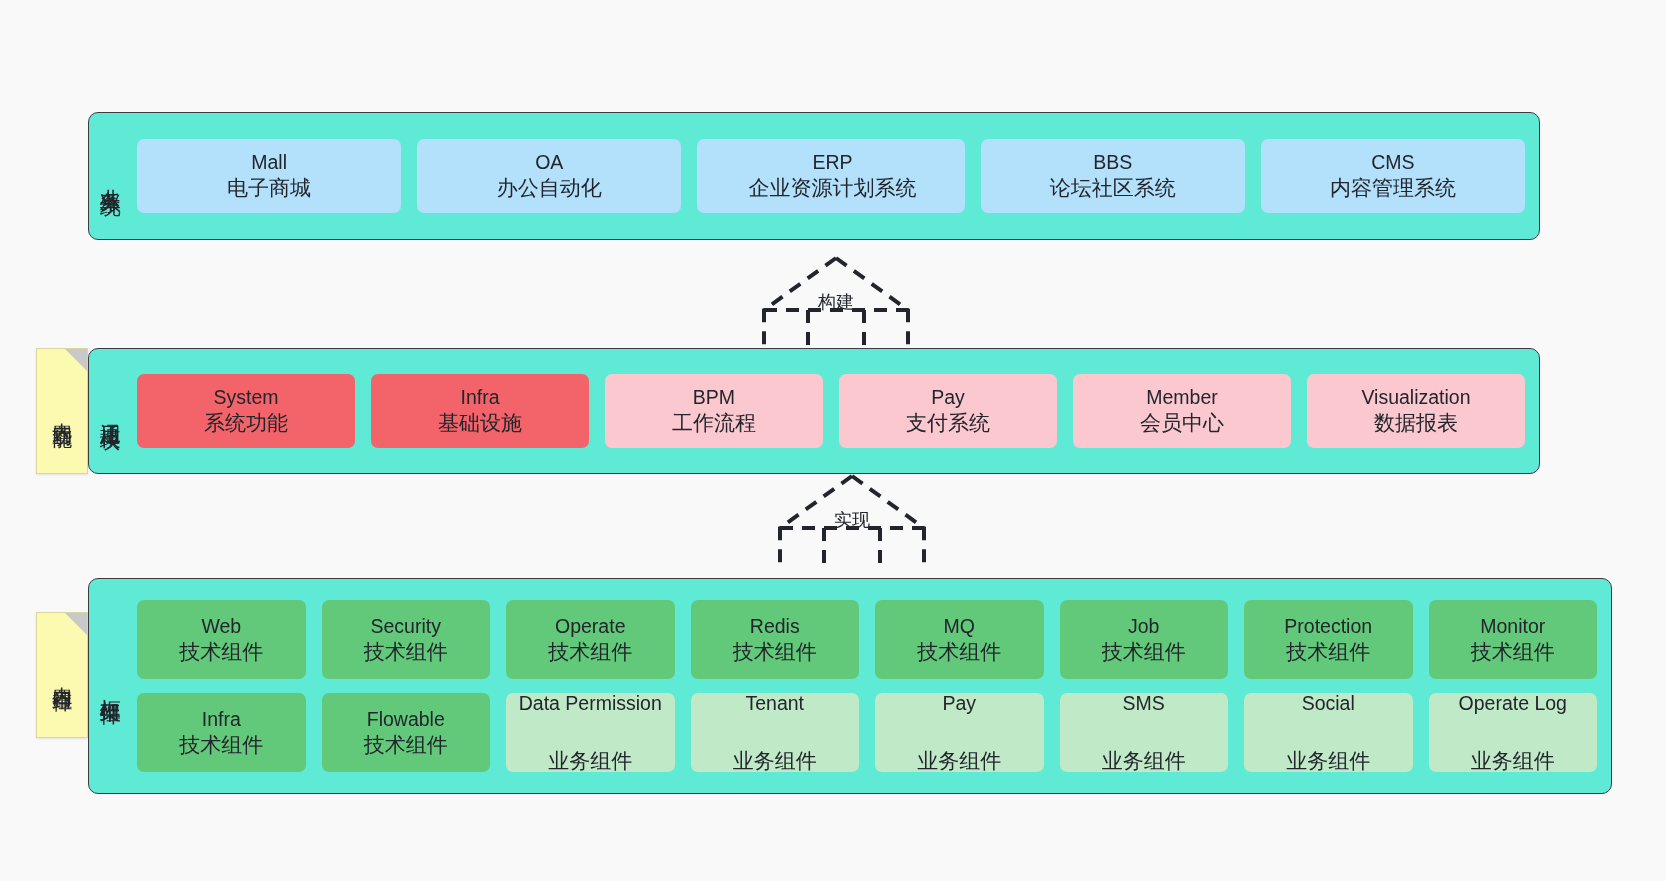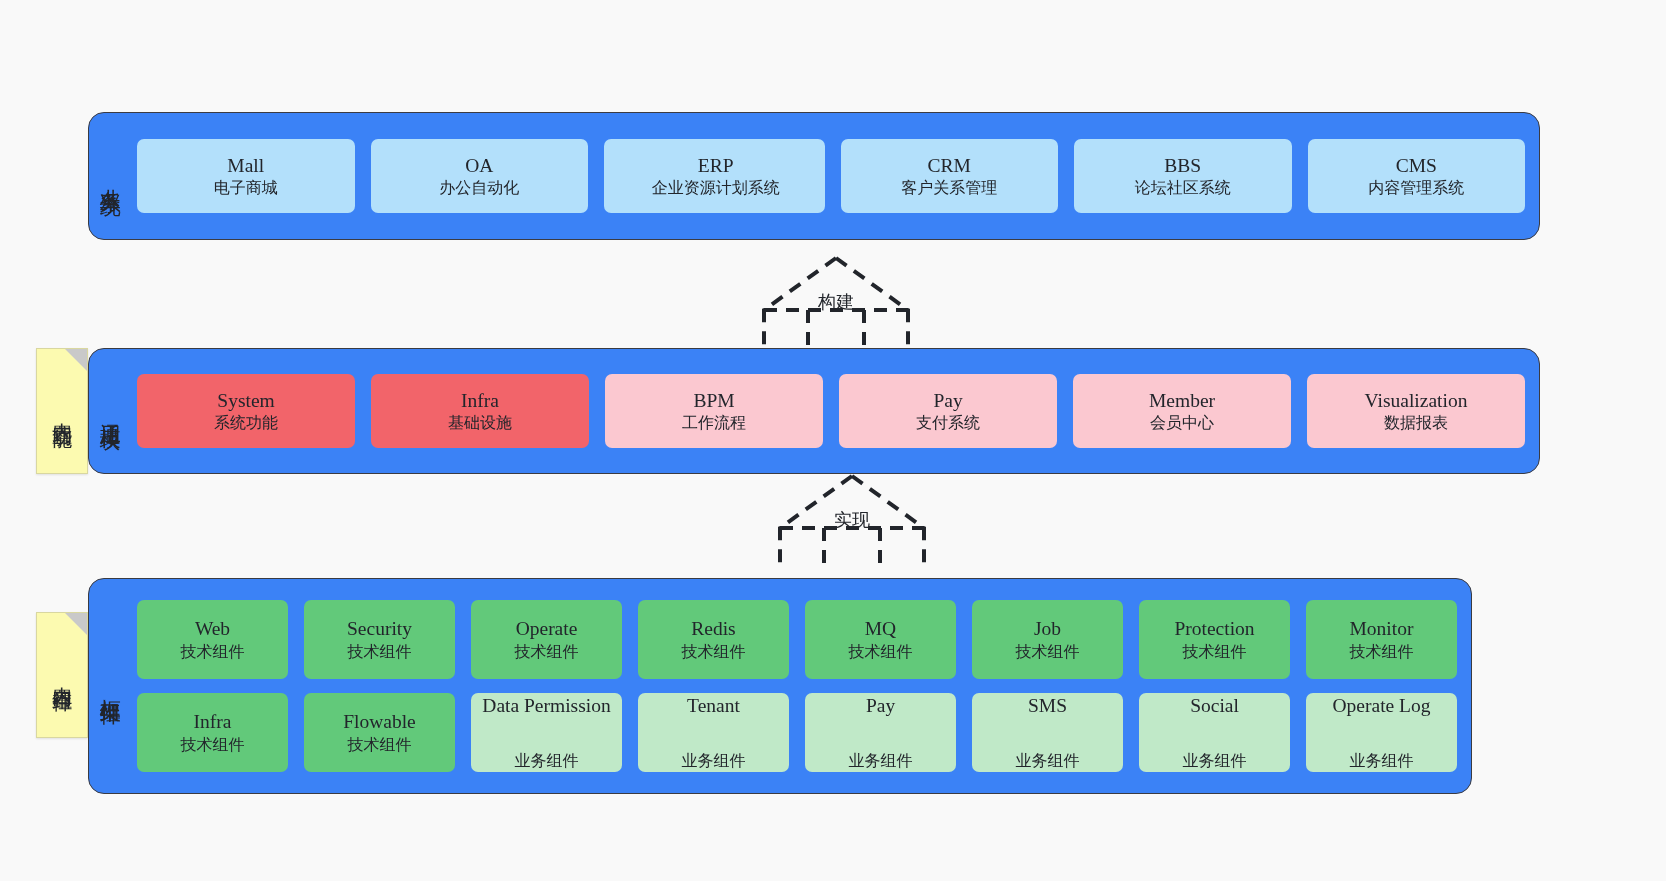--- a/index.html
+++ b/index.html
@@ -15,26 +15,25 @@
   #canvas {
     position: relative;
     width: 1666px;
     height: 881px;
     background: #f9f9f9;
   }
 
   
   .layer {
     position: absolute;
-    background: #3b82f6;
+    background: #5eead4;
     border: 1.6px solid #3b3b42;
-    border-radius: 16px;
+    border-radius: 10px;
     display: flex;
     align-items: stretch;
-    font-family: Liberation Serif, serif;
   }
 
   .layer-title {
     flex: 0 0 auto;
     width: 42px;
     display: flex;
     align-items: center;
     justify-content: center;
     font-size: 21px;
     color: #22252b;
@@ -68,33 +67,33 @@
     flex-direction: column;
     align-items: center;
     justify-content: center;
     text-align: center;
     line-height: 1.26;
     color: #22252b;
     padding: 4px 6px;
   }
 
   .node .n-name { font-size: 19.5px; }
-  .node .n-sub  { font-size: 16px; }
+  .node .n-sub  { font-size: 21px; }
 
   
   .c-blue       { background: #b3e0fb; }
   .c-red        { background: #f2646a; align-items: center; }
   .c-pink       { background: #fbc8d0; }
   .c-green      { background: #62c97a; }
   .c-lightgreen { background: #c0e9c8; gap: 32px; }
 
   
   #layer-business { left: 88px;  top: 112px; width: 1452px; height: 128px; }
   #layer-modules  { left: 88px;  top: 348px; width: 1452px; height: 126px; }
-  #layer-framework{ left: 88px;  top: 578px; width: 1384px; height: 216px; }
+  #layer-framework{ left: 88px;  top: 578px; width: 1524px; height: 216px; }
 
   #layer-business .node  { height: 74px; }
   #layer-modules  .node  { height: 74px; }
   #layer-framework .node { height: 79px; }
 
   
   .note {
     position: absolute;
     width: 52px;
     background: #fcfab0;
@@ -157,24 +156,20 @@
         </div>
         <div class="node c-blue" style="background: rgb(179, 224, 251);">
           <span class="n-name">OA</span>
           <span class="n-sub">办公自动化</span>
         </div>
         <div class="node c-blue" style="background: rgb(179, 224, 251); padding-left: 9px;">
           <span class="n-name">ERP</span>
           <span class="n-sub">企业资源计划系统</span>
         </div>
         <div class="node c-blue" style="background: rgb(179, 224, 251);">
-          <span class="n-name">CRM</span>
-          <span class="n-sub">客户关系管理</span>
-        </div>
-        <div class="node c-blue" style="background: rgb(179, 224, 251);">
           <span class="n-name">BBS</span>
           <span class="n-sub">论坛社区系统</span>
         </div>
         <div class="node c-blue" style="background: rgb(179, 224, 251);">
           <span class="n-name">CMS</span>
           <span class="n-sub">内容管理系统</span>
         </div>
       </div>
     </div>
   </div>

